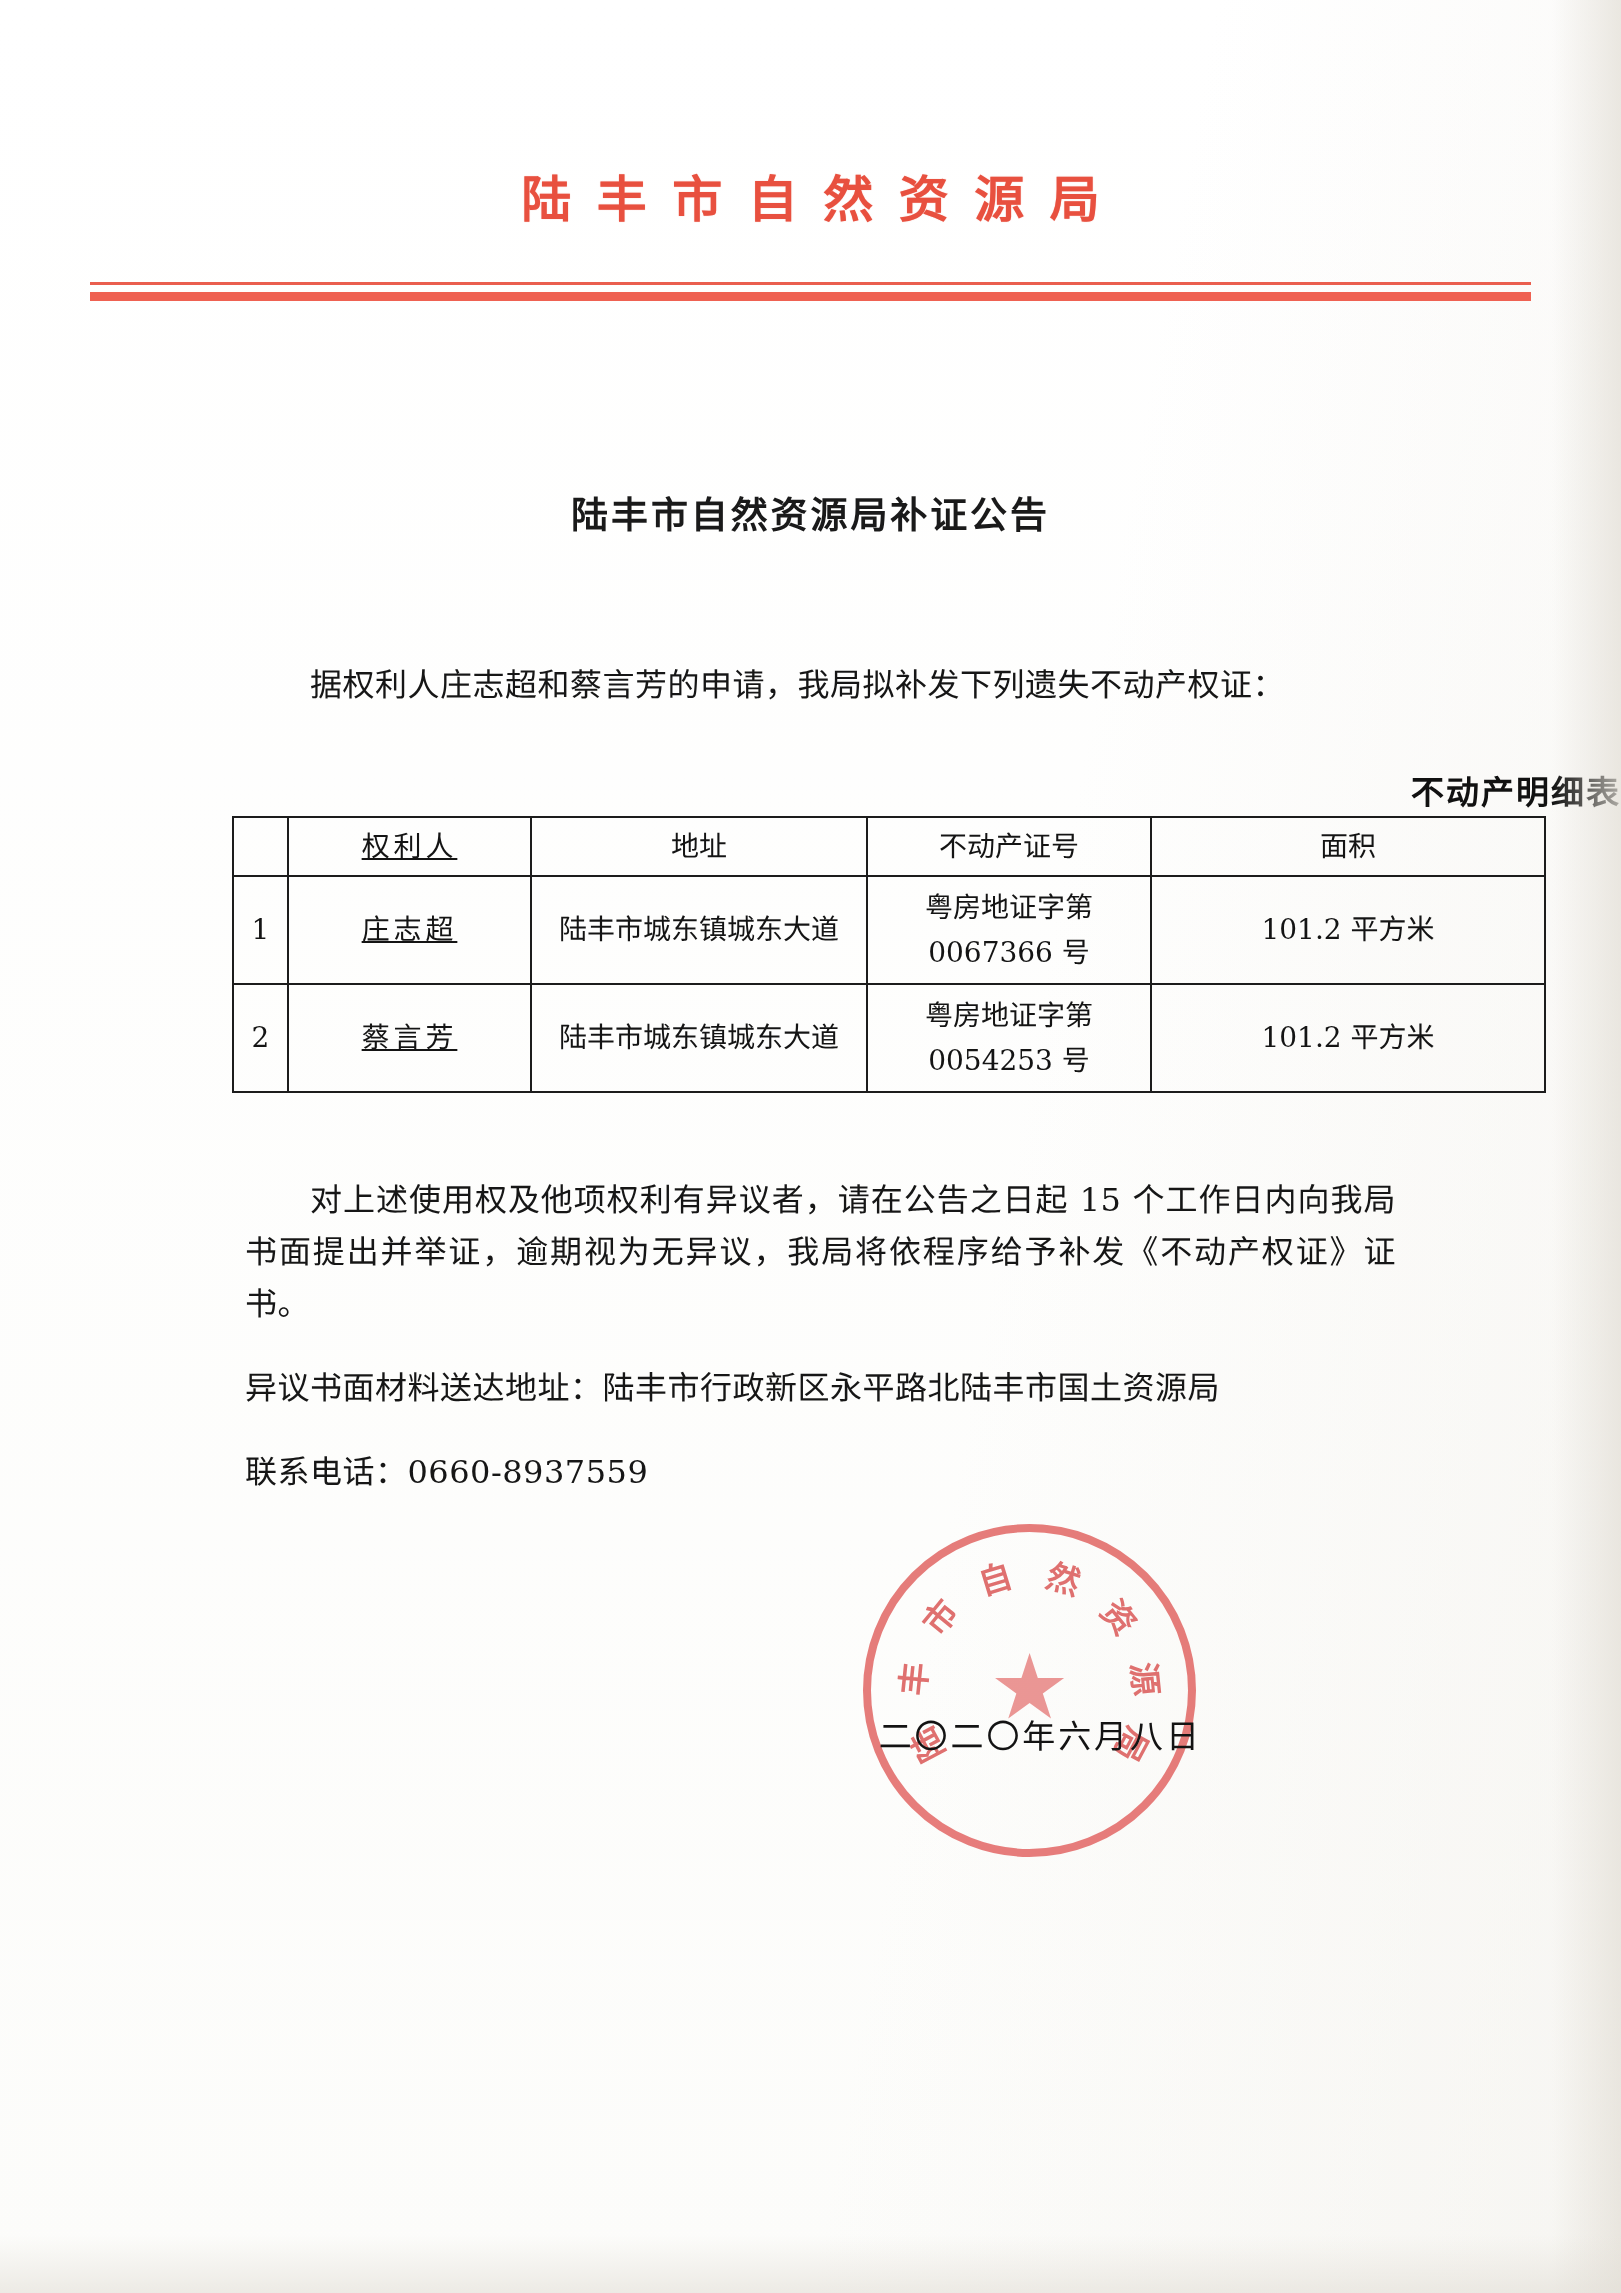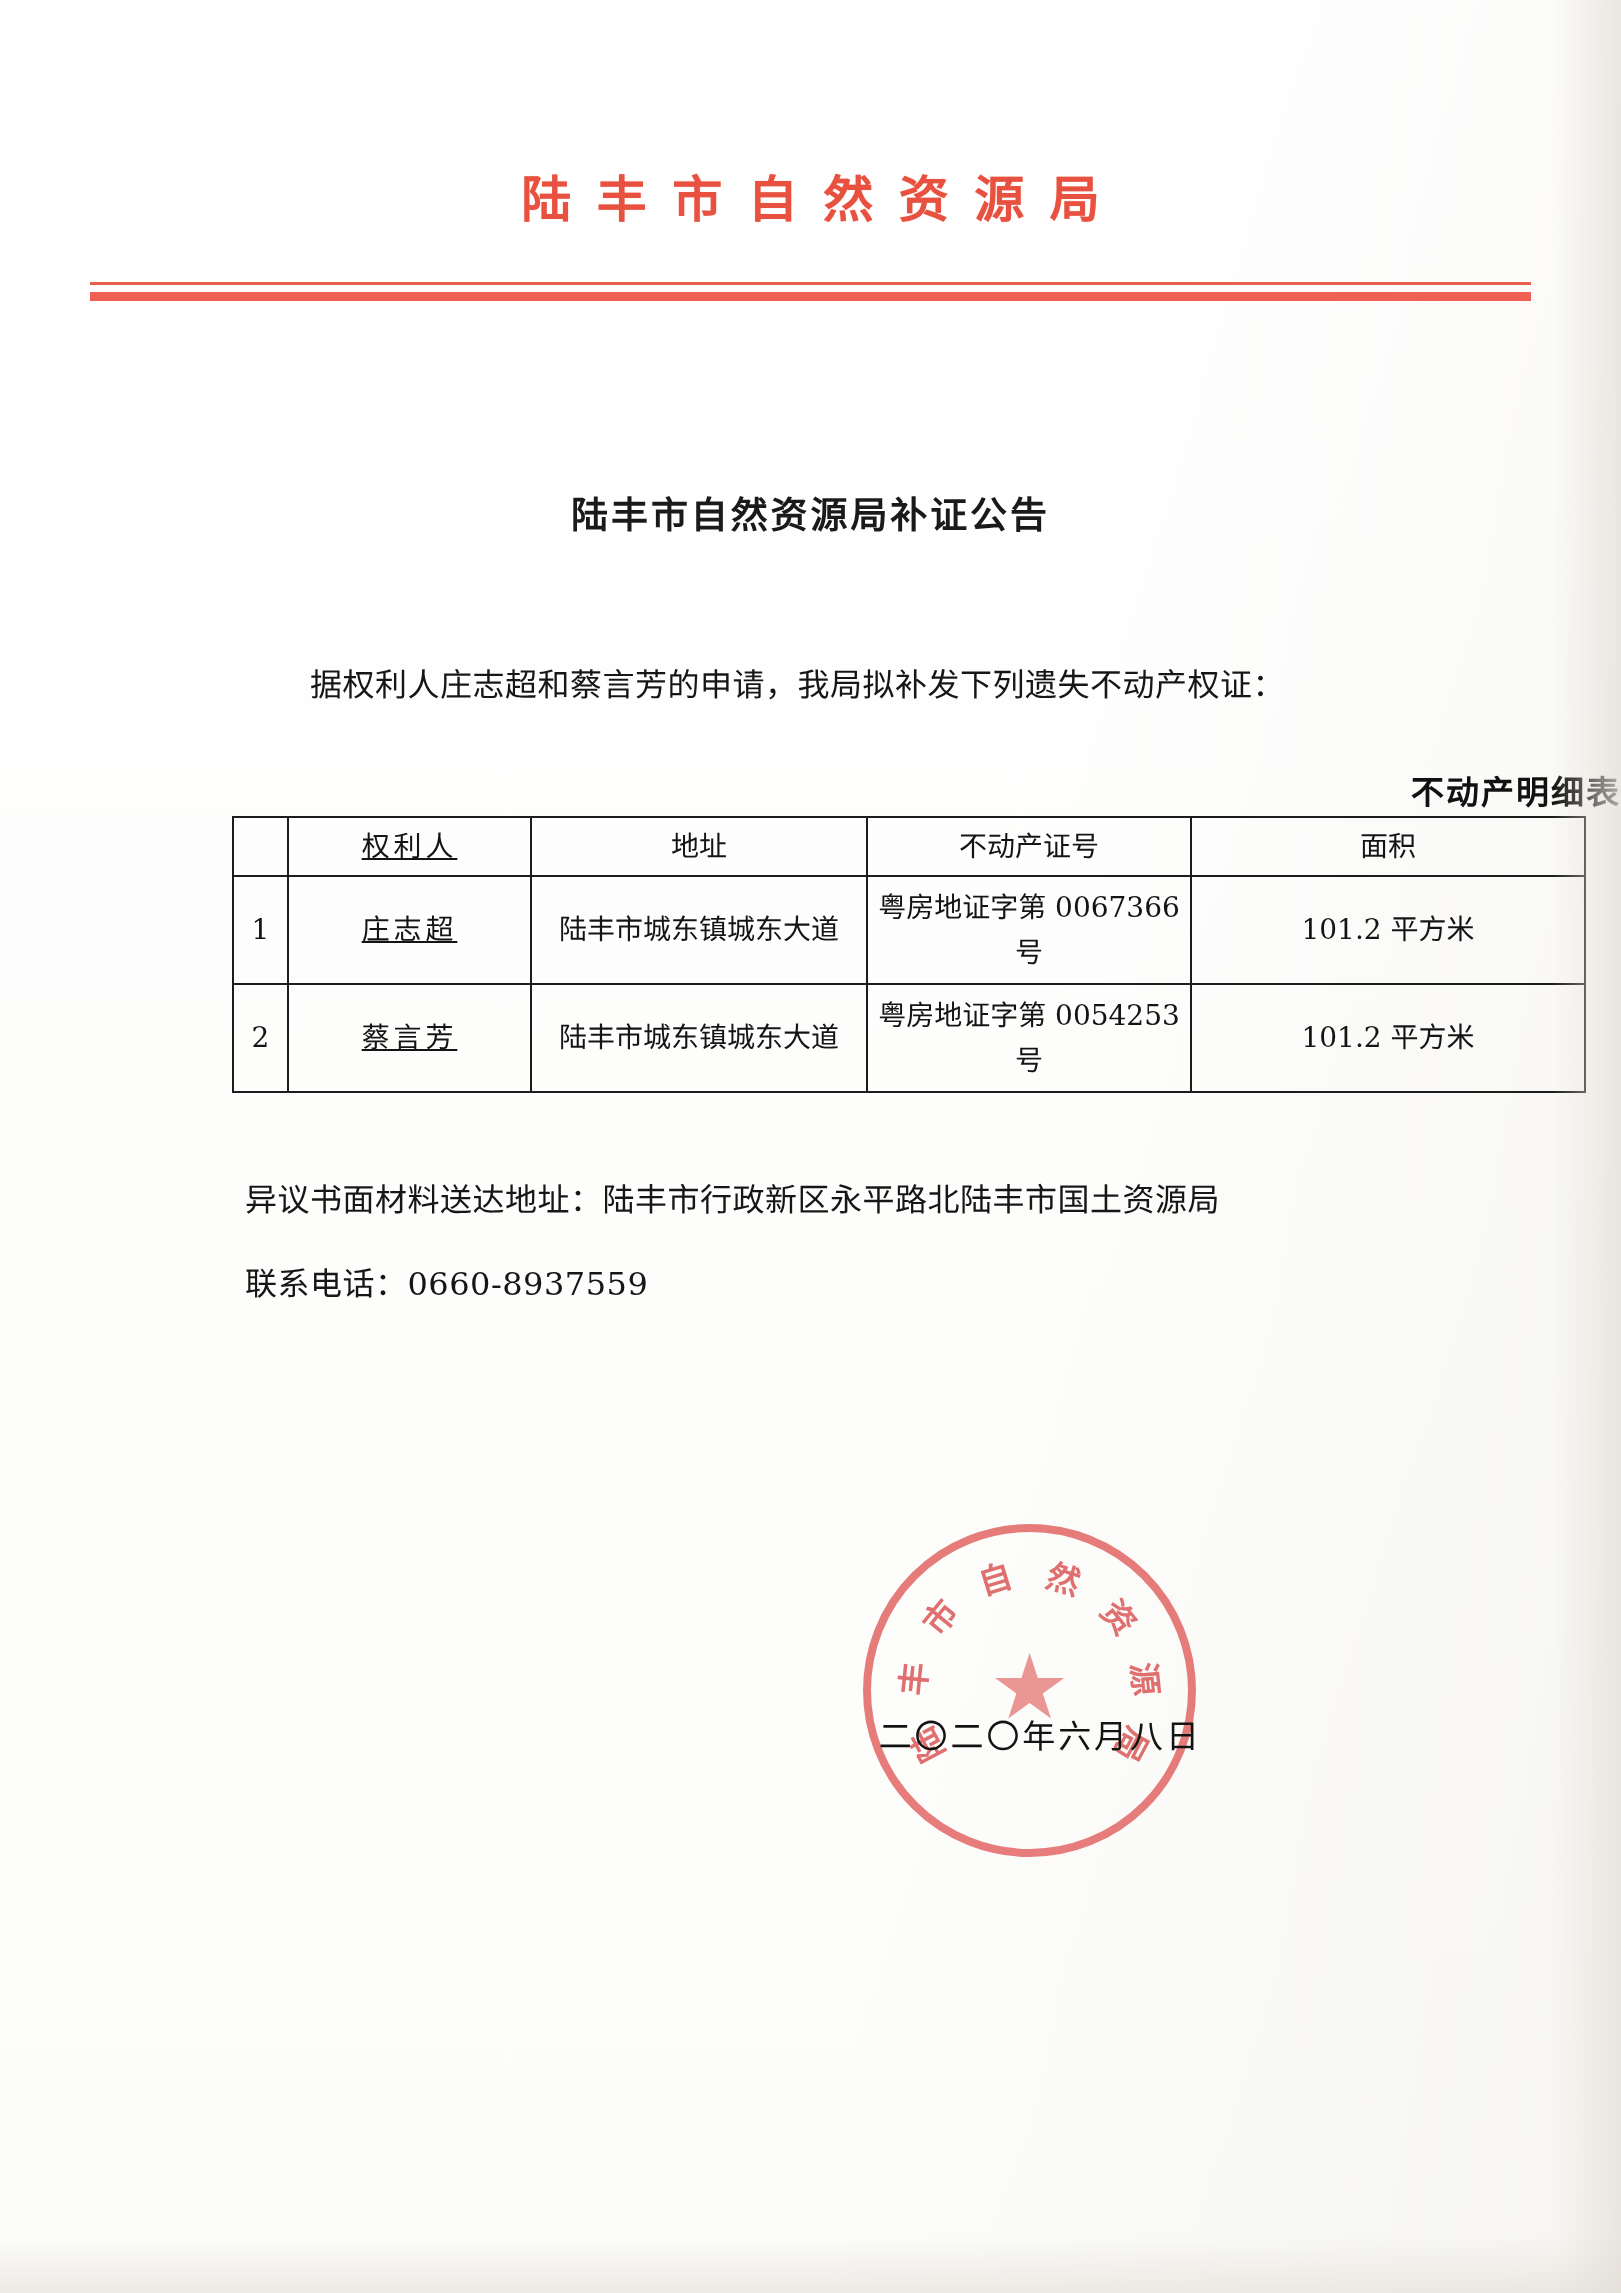--- a/index.html
+++ b/index.html
@@ -144,21 +144,21 @@
     font-size: 28px;
     line-height: 45px;
     color: #141414;
     padding: 5.9px 3.9px;
   }
   .detail-table thead th { height: 51px; }
   .detail-table tbody td { height: 108px; }
   .col-idx   { width: 55px; }
   .col-owner { width: 243px; letter-spacing: 3.9px; text-decoration: underline; }
   .col-addr  { width: 336px; border-radius: 25px; }
-  .col-cert  { width: 324px; }
+  .col-cert  { width: 284px; }
   .col-area  { width: 394px; }
 
   
   .sign-block {
     position: absolute;
     left: 863px;
     top: 1524px;
     width: 510px;
     height: 314px;
   }
@@ -258,20 +258,21 @@
         <td class="col-idx">2</td>
         <td class="col-owner">蔡言芳</td>
         <td class="col-addr">陆丰市城东镇城东大道</td>
         <td class="col-cert">粤房地证字第 0054253 号</td>
         <td class="col-area">101.2 平方米</td>
       </tr>
     </tbody>
   </table>
 
   <div class="body-area" style="top:1142px;">
+    <p class="para indent">对上述使用权及他项权利有异议者，请在公告之日起 15 个工作日内向我局书面提出并举证，逾期视为无异议，我局将依程序给予补发《不动产权证》证书。</p>
     <p class="para">异议书面材料送达地址：陆丰市行政新区永平路北陆丰市国土资源局</p>
     <p class="para">联系电话：0660-8937559</p>
   </div>
 
   <div class="sign-block">
     <div class="seal">
       <div class="seal-inner">
         <div class="seal-ring-text">
             <div class="seal-ch" style="transform: translate(-102px, 54px) rotate(-118deg);">陆</div>
             <div class="seal-ch" style="transform: translate(-115px, -11.5px) rotate(-84.3deg);">丰</div>

